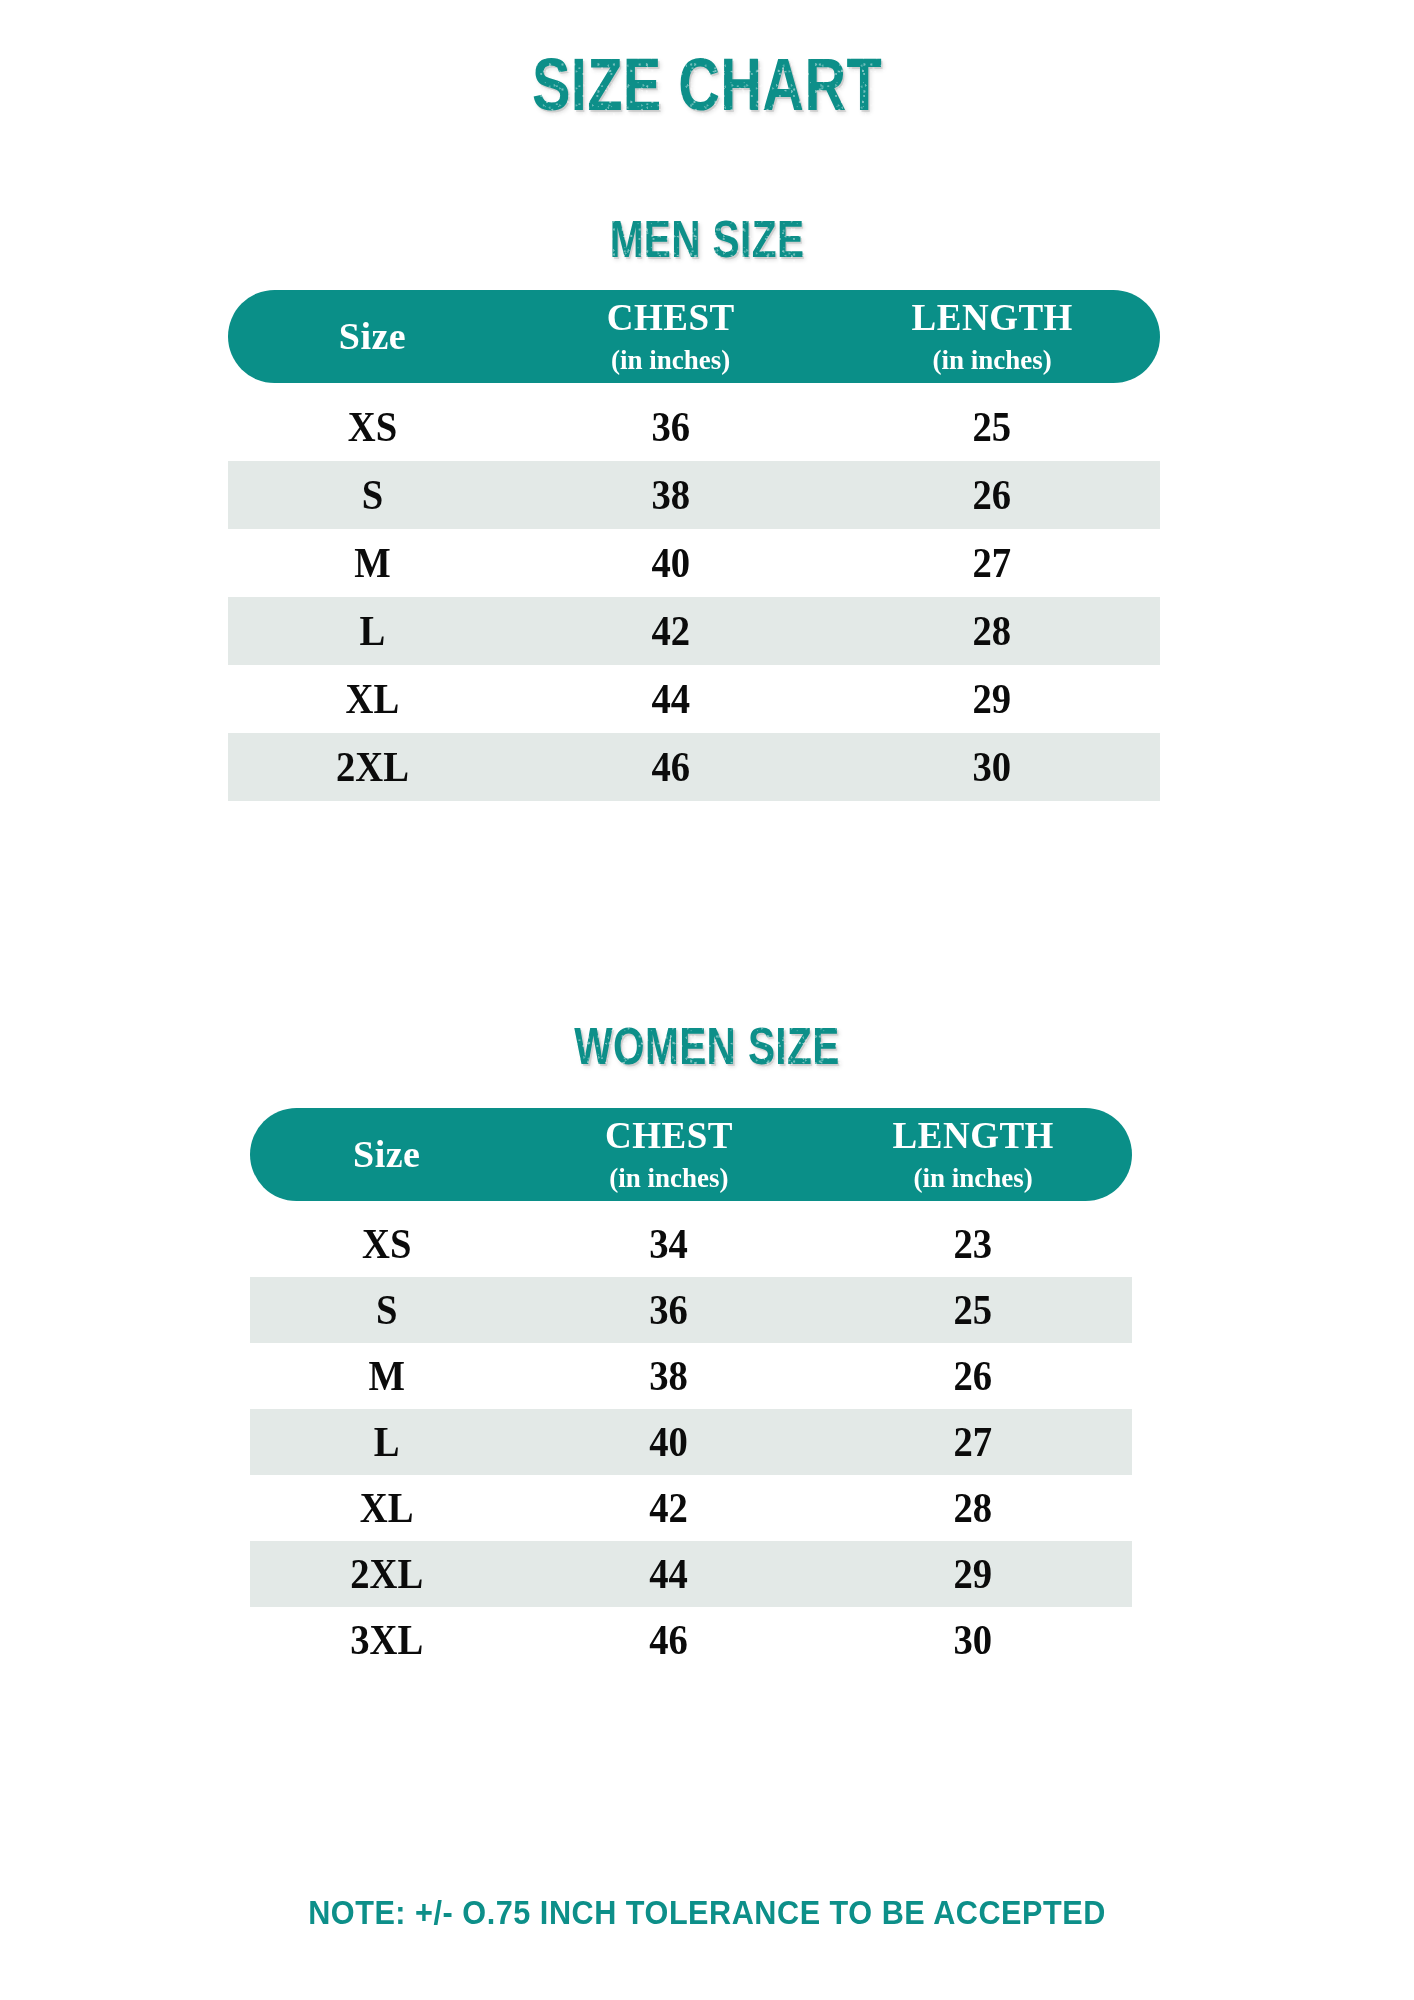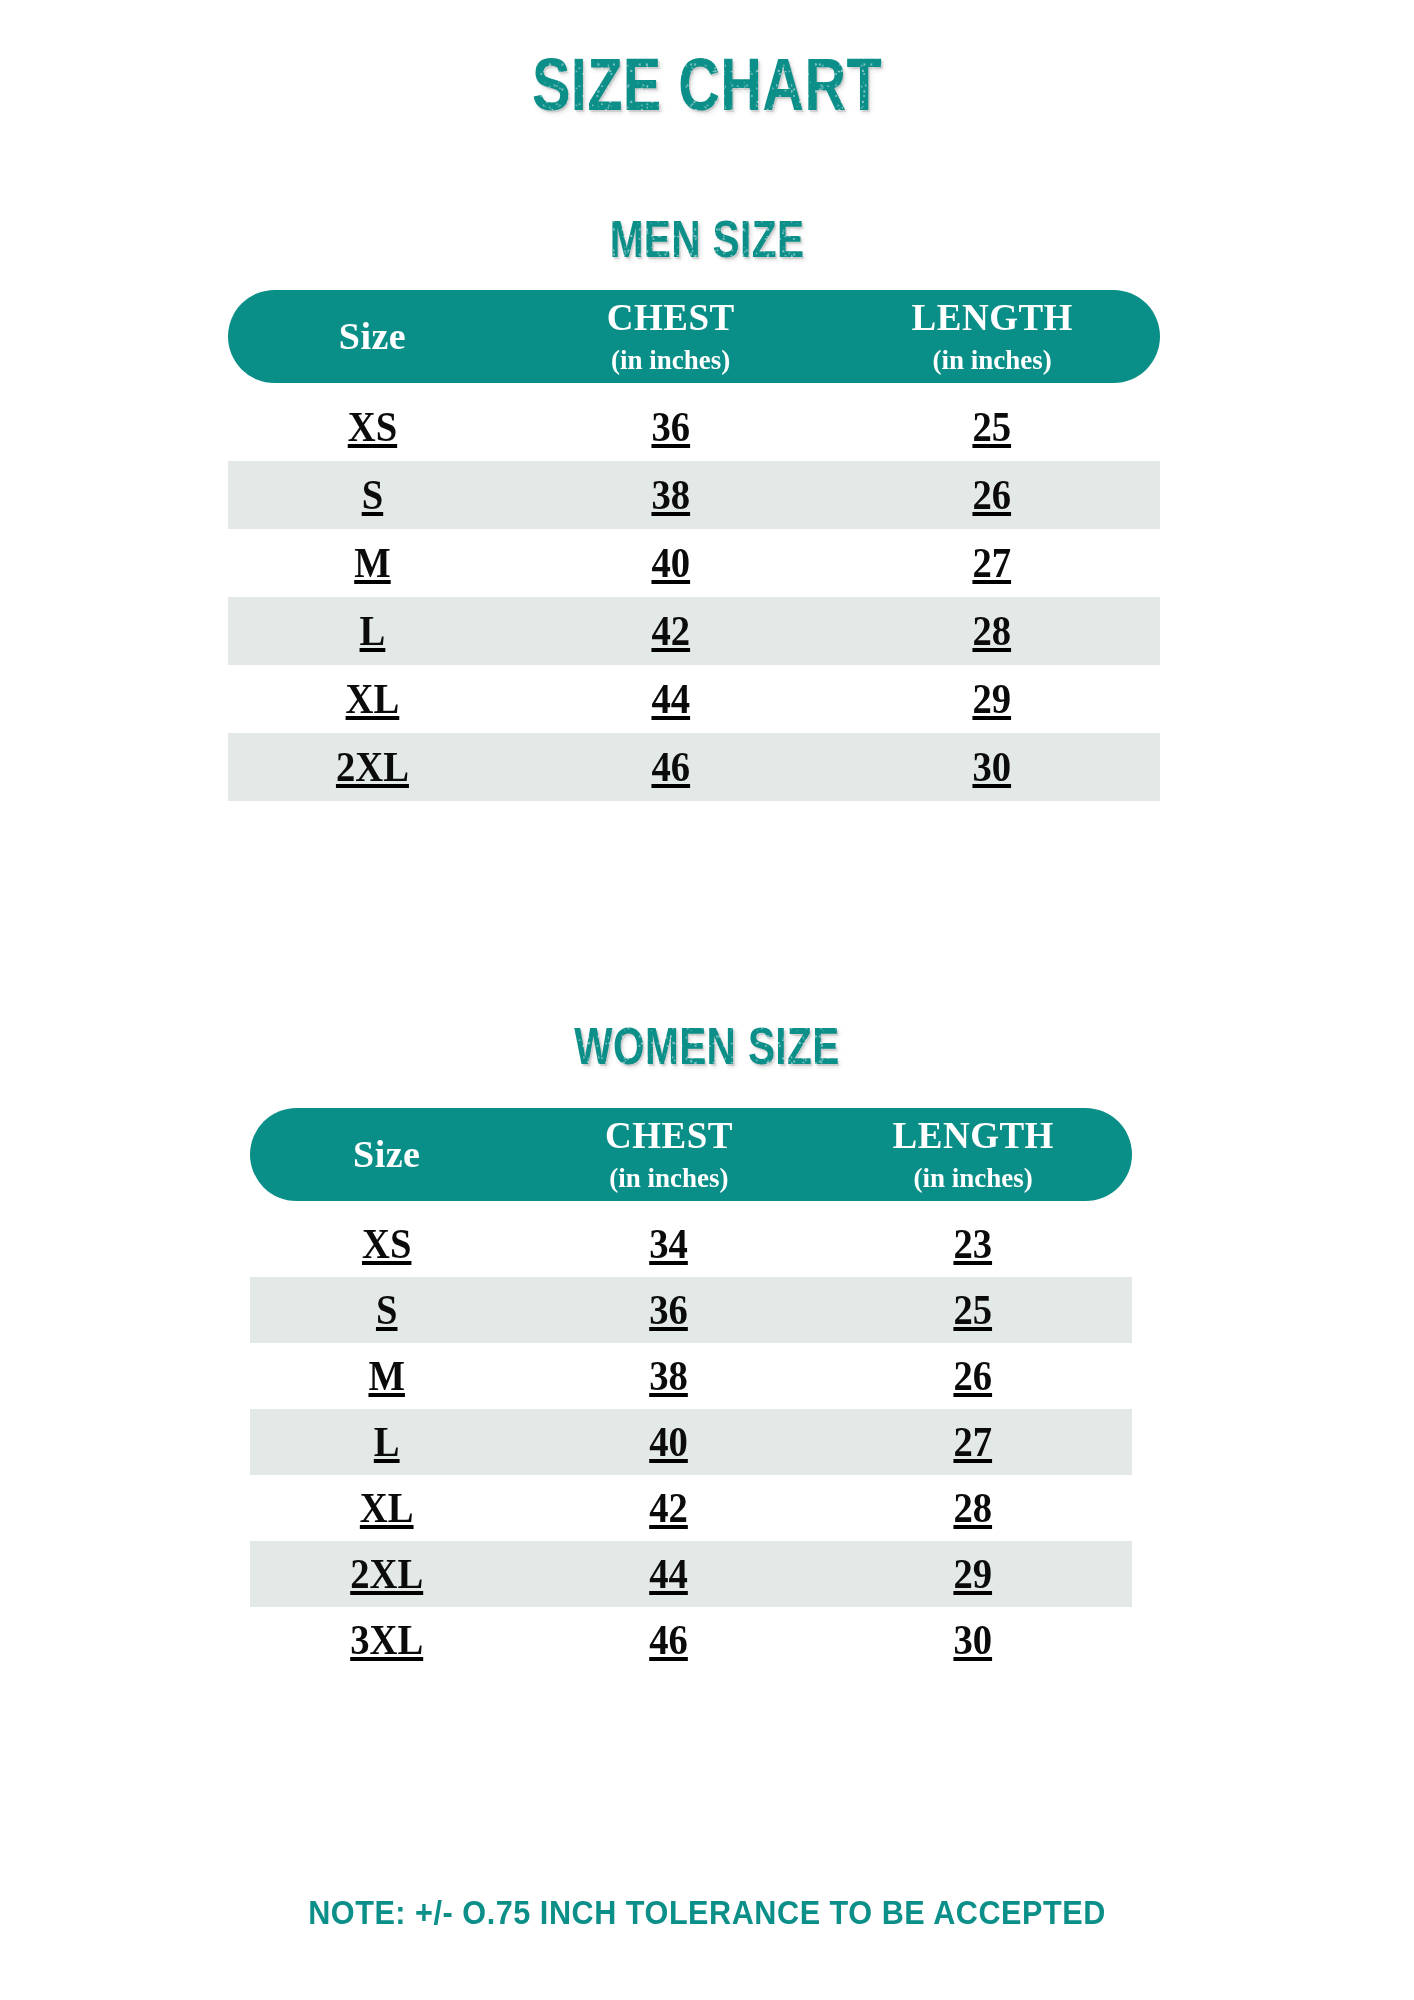--- a/index.html
+++ b/index.html
@@ -136,21 +136,20 @@
 
   .table-body {
     display: block;
   }
 
   .table-row {
     display: flex;
     align-items: center;
     height: 68px;
     background: #ffffff;
-    text-decoration: underline;
   }
   .table-row.alt {
     background: #e3e9e7;
   }
   #men-table .table-row { height: 68px; }
   #men-table .table-row:first-child { margin-top: 10px; }
   #women-table .table-row { height: 66px; }
   #women-table .table-row:first-child { margin-top: 10px; }
 
   .table-row .cell {

